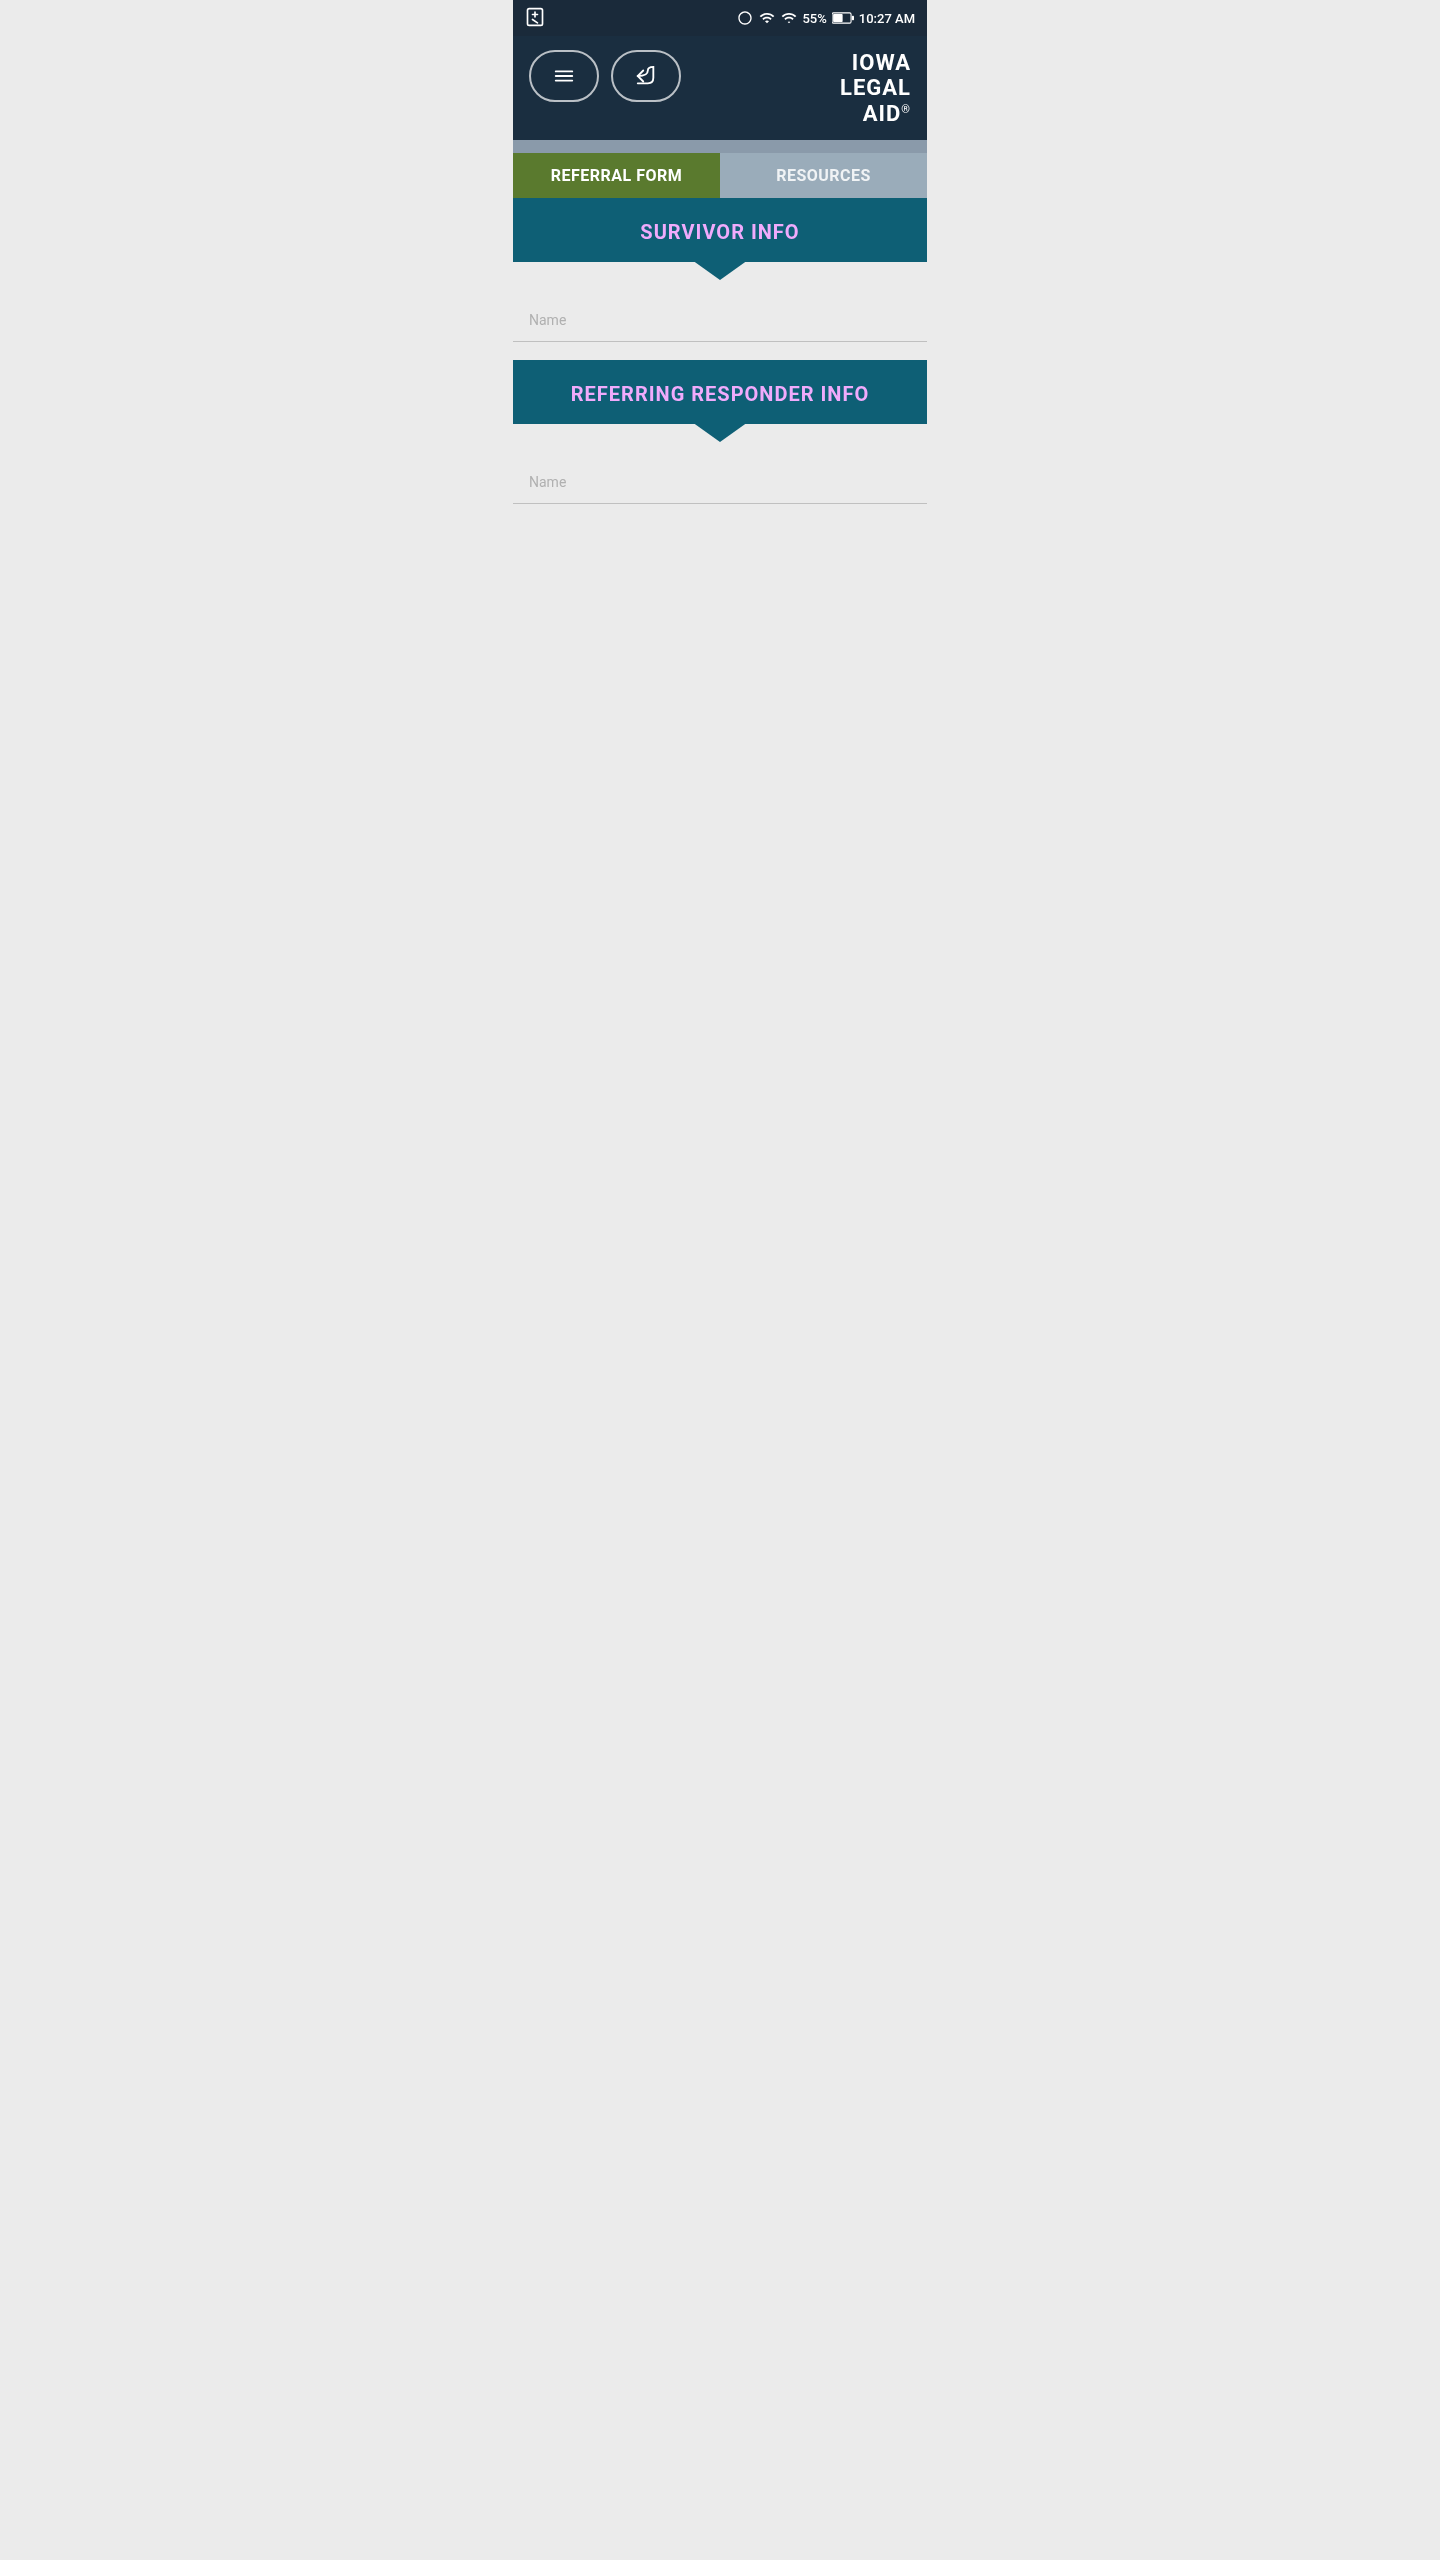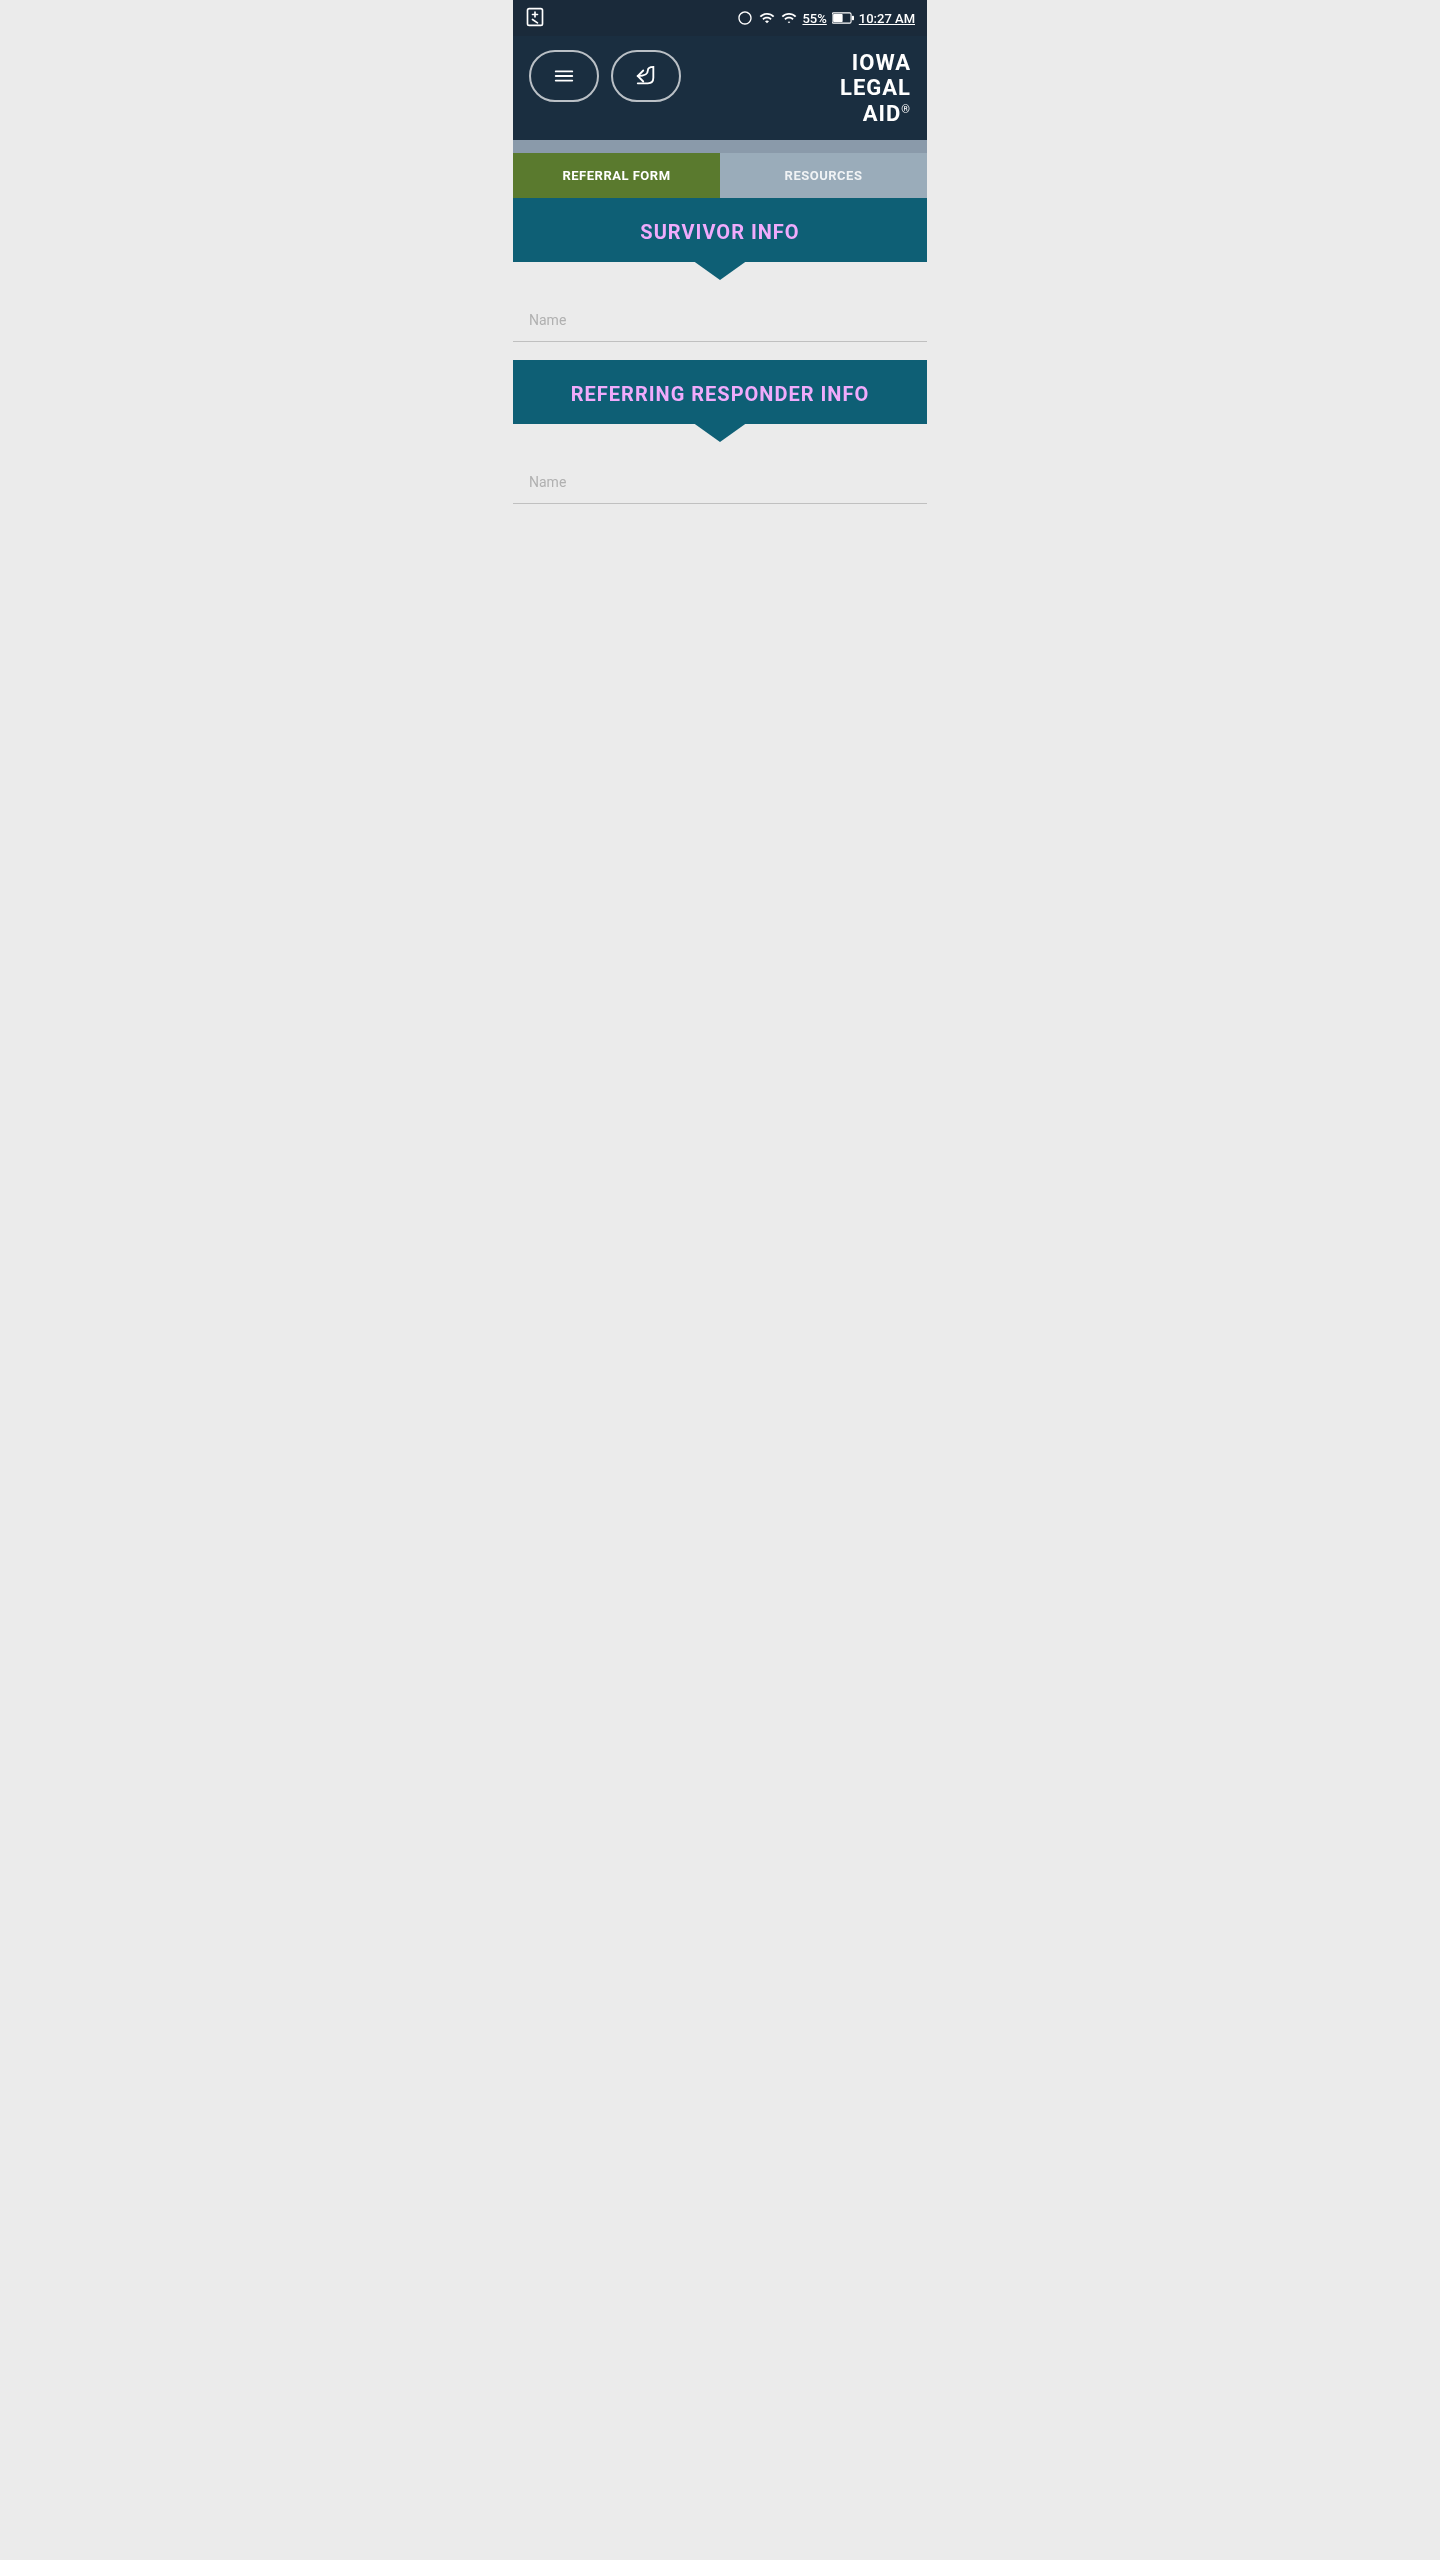--- a/index.html
+++ b/index.html
@@ -33,21 +33,20 @@
     }
 
     .status-bar .left-icon {
       margin-right: auto;
     }
 
     .status-icons {
       display: flex;
       align-items: center;
       gap: 5px;
-      text-decoration: underline;
     }
 
     
     .header {
       background: #1a2e40;
       display: flex;
       padding: 14px 16px;
       gap: 12px;
     }
 
@@ -96,21 +95,21 @@
       background: #8a9aaa;
       height: 58px;
     }
 
     .tab {
       flex: 1;
       display: flex;
       align-items: center;
       justify-content: center;
       font-weight: 700;
-      font-size: 13px;
+      font-size: 16px;
       letter-spacing: 0.5px;
       cursor: pointer;
       margin-top: 13px;
     }
 
     .tab.active {
       background: #5a7a2e;
       color: white;
     }
 

